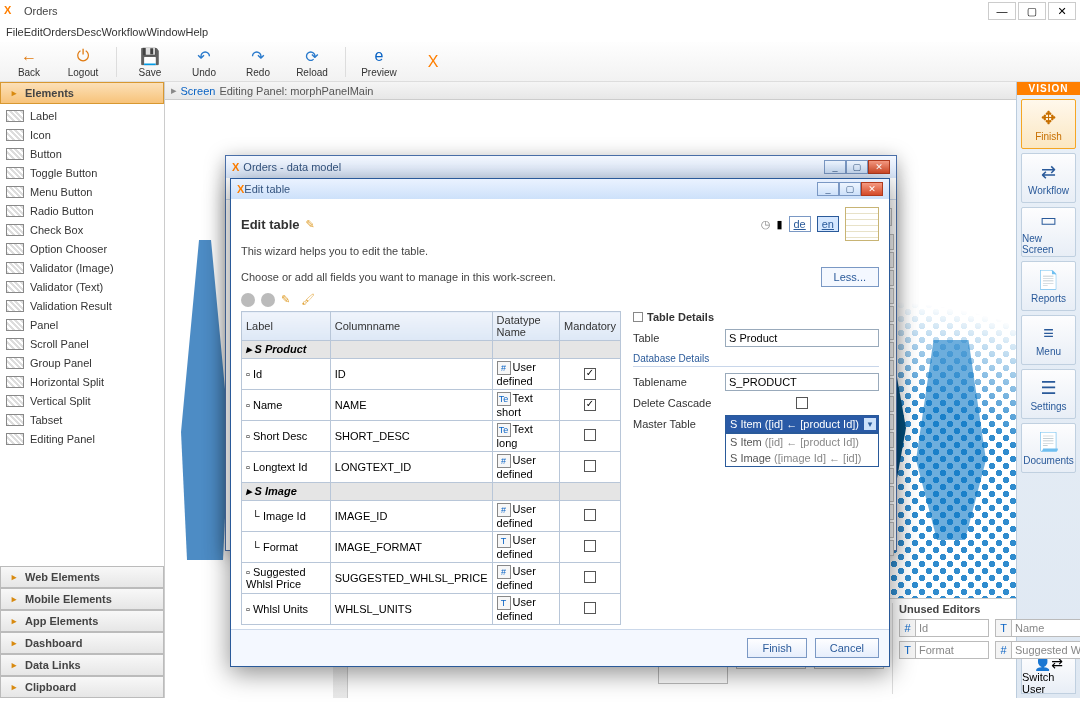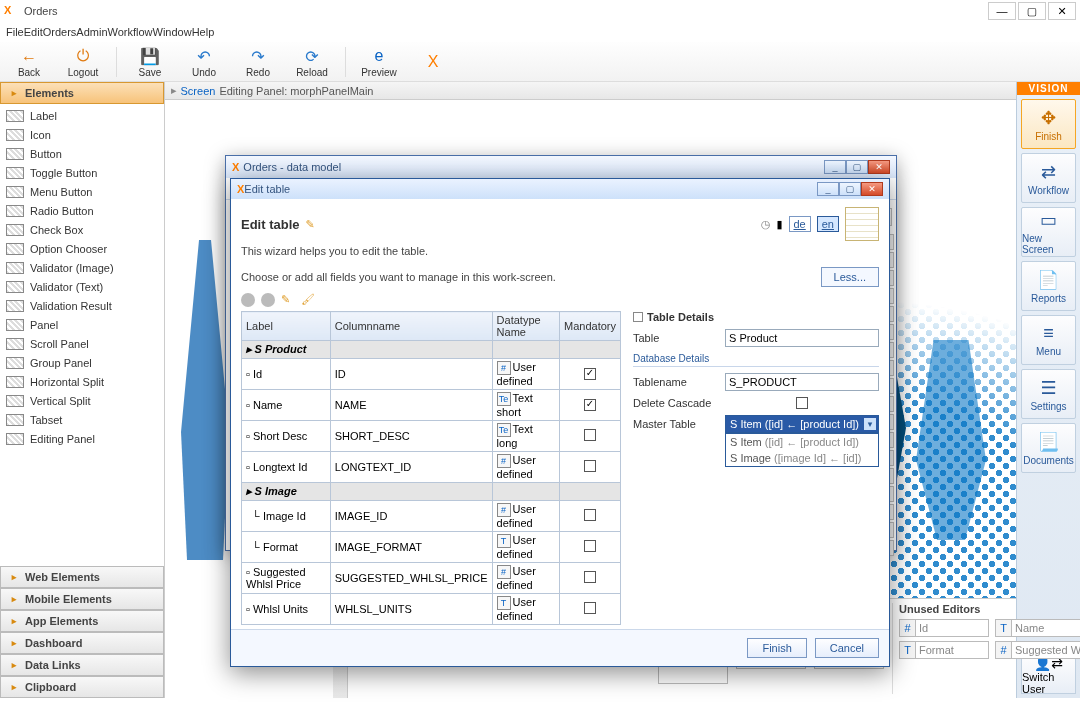--- a/index.html
+++ b/index.html
@@ -147,21 +147,21 @@
     <span>—</span>
     <span>▢</span>
     <span>✕</span>
   </div>
 </div>
 
 <div class="menubar">
     <span>File</span>
     <span>Edit</span>
     <span>Orders</span>
-    <span>Admin</span>
+    <span>Desc</span>
     <span>Workflow</span>
     <span>Window</span>
     <span>Help</span>
   </div>
 
 <div class="toolbar">
     <div class="tool-btn">
       <span class="ico" style="color:#e07a10">←</span>
       <span class="lbl">Back</span>
     </div>

